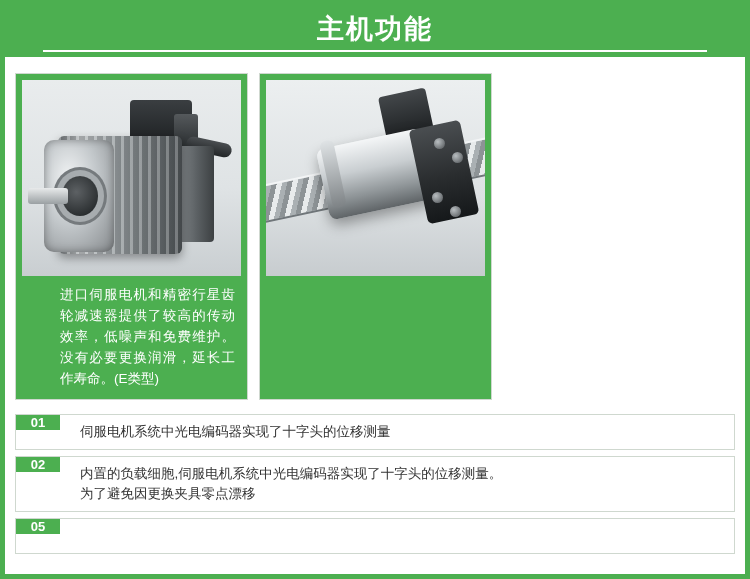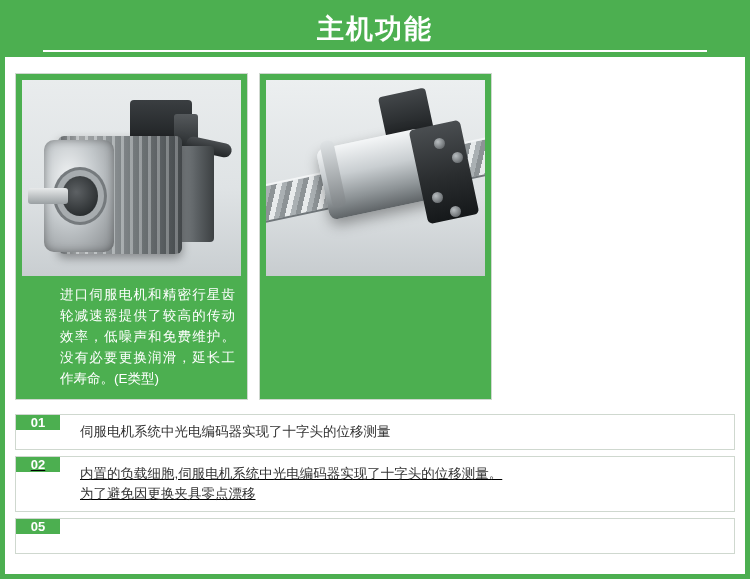--- a/index.html
+++ b/index.html
@@ -345,21 +345,21 @@
     align-items: center;
     justify-content: center;
   }
   .list-text {
     flex: 1;
     padding: 7px 20px;
     color: #333333;
     font-size: 13.5px;
     line-height: 20px;
   }
-  .list-row.tall { min-height: 50px; text-decoration: underline; }
+  .list-row.tall { min-height: 50px; }
 </style>
 </head>
 <body>
 
 <div class="page">
 
   <div class="header">
     <div class="header-title">主机功能</div>
     <div class="header-underline"></div>
   </div>

